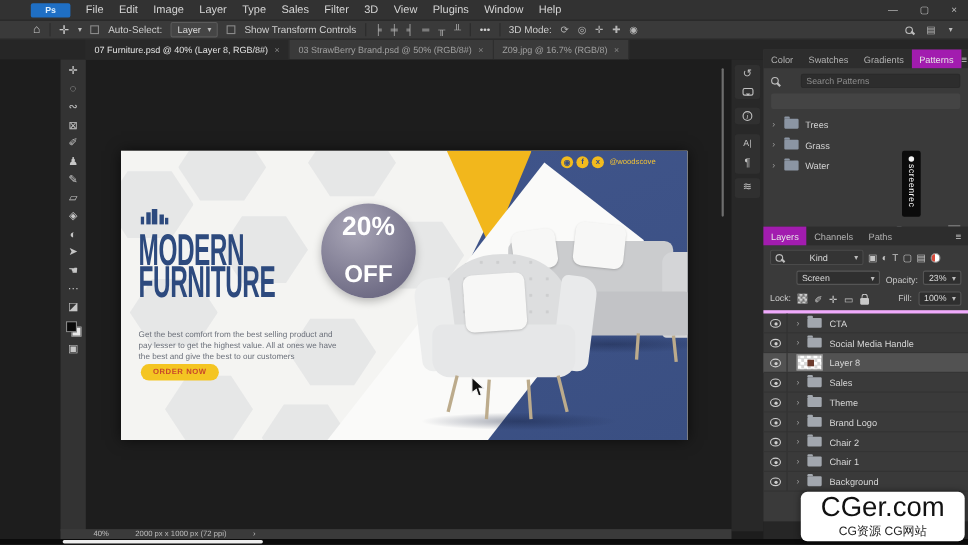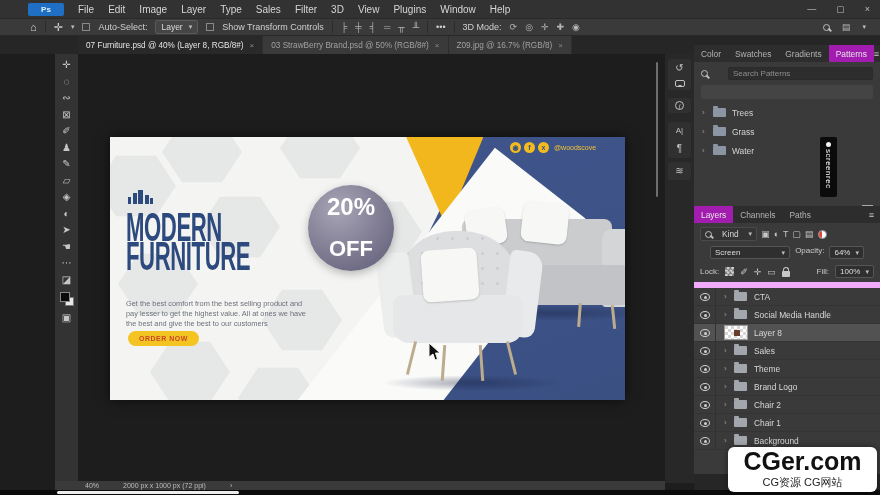--- a/index.html
+++ b/index.html
@@ -62,21 +62,21 @@
   .chair-arm-r { position:absolute; left:396px; top:114px; width:33px; height:86px; background:#e9eaeb; border-radius:6px 16px 10px 6px; transform:rotate(7deg);}
 
   
   #brandlogo { position:absolute; left:18px; top:53px; display:flex; align-items:flex-end; gap:1.5px;}
   #brandlogo i { display:block; background:#2d4a7e;}
   #banner-title1, #banner-title2 { position:absolute; left:16px; color:#2d4a7e; font-weight:800; font-size:27px; letter-spacing:-.5px; transform:scale(.82,1.5); transform-origin:top left; white-space:nowrap;}
   #banner-title1 { top:68px; }
   #banner-title2 { top:97px; }
   #banner-body { position:absolute; left:16px; top:162px; width:190px; font-size:7.4px; line-height:1.35; color:#6b707a;}
   #cta { position:absolute; left:18px; top:194px; background:#f4c522; color:#c8472b; font-size:7px; font-weight:bold; letter-spacing:.5px; padding:4px 11px; border-radius:9px;}
-  #discount { position:absolute; left:198px; top:48px; width:86px; height:86px; border-radius:50%; background:radial-gradient(circle at 35% 28%, #a8a5b6, #6f6c85 75%); color:#fff; display:flex; flex-direction:column; align-items:center; justify-content:center; line-height:.95; z-index:7; box-shadow:0 3px 8px rgba(0,0,0,.25);gap:20px;}
+  #discount { position:absolute; left:182px; top:48px; width:86px; height:86px; border-radius:50%; background:radial-gradient(circle at 35% 28%, #a8a5b6, #6f6c85 75%); color:#fff; display:flex; flex-direction:column; align-items:center; justify-content:center; line-height:.95; z-index:7; box-shadow:0 3px 8px rgba(0,0,0,.25);gap:20px;}
   #discount .d1 { font-size:24px; font-weight:bold;}
   #discount .d2 { font-size:22px; font-weight:bold;}
   #social { position:absolute; left:400px; top:5px; display:flex; gap:3px; align-items:center; z-index:8;}
   #social .sic { width:11px; height:11px; border-radius:50%; background:#f2bb1e; color:#3a4f82; font-size:7px; font-weight:bold; display:flex; align-items:center; justify-content:center;}
   #social .handle { color:#f2c235; font-size:7px; margin-left:2px;}
 
   
   #cursor { left:428px; top:342px; z-index:50; }
 
   
@@ -103,27 +103,27 @@
   .folder { width:13px; height:9px; background:#8b95a3; border-radius:1px; position:relative;}
   .folder::before { content:''; position:absolute; top:-2px; left:0; width:5px; height:2px; background:inherit; border-radius:1px 1px 0 0;}
   .folder.gray { background:#a2a7ae; }
   .pactions { position:absolute; right:8px; bottom:4px; display:flex; gap:12px; align-items:center;}
   .plus-sq { width:11px; height:11px; border:1px solid #a9a9a9; border-radius:2px; color:#a9a9a9; font-size:9px; line-height:9px; text-align:center;}
   .trash { width:9px; height:10px; border:1px solid #a9a9a9; border-top:none; border-radius:0 0 2px 2px; position:relative;}
   .trash::before { content:''; position:absolute; top:-3px; left:-2px; width:11px; height:1.5px; background:#a9a9a9;}
 
   
   .filterrow { display:flex; align-items:center; gap:4px; padding:4px 6px 2px 6px; color:#d8d8d8;}
-  .kindbox { display:flex; align-items:center; gap:10px; background:#343434; border:1px solid #4a4a4a; border-radius:2px; padding:1px 4px; font-size:8.3px;}
+  .kindbox { display:flex; align-items:center; gap:24px; background:#343434; border:1px solid #4a4a4a; border-radius:2px; padding:1px 4px; font-size:8.3px;}
   .fic { color:#c5c5c5; font-size:9px; }
   .redtgl { width:9px; height:9px; border-radius:50%; background:#fff; border:1px solid #888; position:relative; overflow:hidden;}
   .redtgl::after { content:''; position:absolute; left:0; top:0; width:50%; height:100%; background:#d84a3a;}
-  .blendrow { display:flex; align-items:flex-start; gap:5px; padding:3px 16px; color:#c9c9c9; font-size:8px;}
+  .blendrow { display:flex; align-items:flex-end; gap:5px; padding:3px 6px; color:#c9c9c9; font-size:8px;margin-left:24px;}
   .selbox { background:#2f2f2f; border:1px solid #555; border-radius:2px; padding:1px 4px; font-size:8px; color:#ddd; display:flex; align-items:center; gap:5px;}
-  .lockrow { display:flex; align-items:center; gap:6px; padding:3px 6px 4px 6px; color:#c9c9c9; font-size:8px; border-bottom:6px solid #f0abfc;}
+  .lockrow { display:flex; align-items:center; gap:6px; padding:3px 6px 4px 6px; color:#c9c9c9; font-size:8px; border-bottom:3px solid #f0abfc;}
   .checker8 { width:9px; height:9px; background:repeating-conic-gradient(#cfcfcf 0 25%, #777 0 50%) 0 0/4.5px 4.5px; }
   .locki { width:8px; height:6px; background:#c8c8c8; position:relative; border-radius:1px; margin-top:4px;}
   .locki::before { content:''; position:absolute; top:-4px; left:1px; width:4px; height:4px; border:1px solid #c8c8c8; border-bottom:none; border-radius:3px 3px 0 0;}
   .lrow { display:flex; align-items:center; height:18px; border-bottom:1px solid #343434; font-size:8.4px; color:#d8d8d8;}
   .lrow.selected { background:#525252; }
   .eyecell { width:22px; display:flex; justify-content:center; border-right:1px solid #313131; align-self:stretch; align-items:center;}
   .eye { width:10px; height:8px; border:1px solid #cfcfcf; border-radius:50%; position:relative;}
   .eye::after { content:''; position:absolute; left:3px; top:2px; width:3px; height:3px; border-radius:50%; background:#cfcfcf;}
   .lthumb { width:24px; height:15px; background:repeating-conic-gradient(#fff 0 25%, #d7d7d7 0 50%) 0 0/6px 6px; border:1px solid #9a9a9a; position:relative; margin-right:6px;}
   .lthumb::after { content:''; position:absolute; left:9px; top:4px; width:6px; height:6px; background:#6b3b2e;}
@@ -134,21 +134,21 @@
   #screenrec .vtxt { writing-mode:vertical-rl; color:#fff; font-size:8px; letter-spacing:.5px;}
 
   
   #statusbar { left:55px; top:481px; width:610px; height:9px; background:#3a3a3a; display:flex; align-items:center; gap:14px; font-size:7px; color:#bdbdbd; padding-left:30px; z-index:5;}
   #statusbar .dims { padding:0 10px; }
   #bottomstrip { left:0; top:490px; width:880px; height:5px; background:#0b0b0b; z-index:5;}
   #progressbar { position:absolute; left:57px; top:1px; width:182px; height:3px; background:#ededed; border-radius:2px;}
 
   
   #watermark { left:728px; top:447px; width:149px; height:45px; background:#fff; border-radius:6px; z-index:60; display:flex; flex-direction:column; align-items:center; justify-content:center; box-shadow:0 0 6px rgba(0,0,0,.4);}
-  #watermark .t1 { font-size:25px; color:#111; line-height:1;font-weight:bold; }
+  #watermark .t1 { font-size:25px; color:#111; line-height:1; }
   #watermark .t2 { font-size:11px; color:#222; margin-top:1px;}
 </style>
 </head>
 <body>
 
 <div class="abs" id="menubar">
   <span class="logo">Ps</span>
   <span class="mi">File</span>
   <span class="mi">Edit</span>
   <span class="mi">Image</span>
@@ -384,21 +384,21 @@
       <span class="fic">▤</span>
       <span class="redtgl"></span>
     </div>
     <div class="blendrow">
       <span class="selbox" style="flex:1; justify-content:space-between;">
         <span>Screen</span>
         <span class="chev">▾</span>
       </span>
       <span>Opacity:</span>
       <span class="selbox">
-        <span>64%</span>
+        <span>23%</span>
         <span class="chev">▾</span>
       </span>
     </div>
     <div class="lockrow">
       <span>Lock:</span>
       <span class="checker8"></span>
       <span class="fic">✐</span>
       <span class="fic">✛</span>
       <span class="fic">▭</span>
       <span class="locki"></span>

